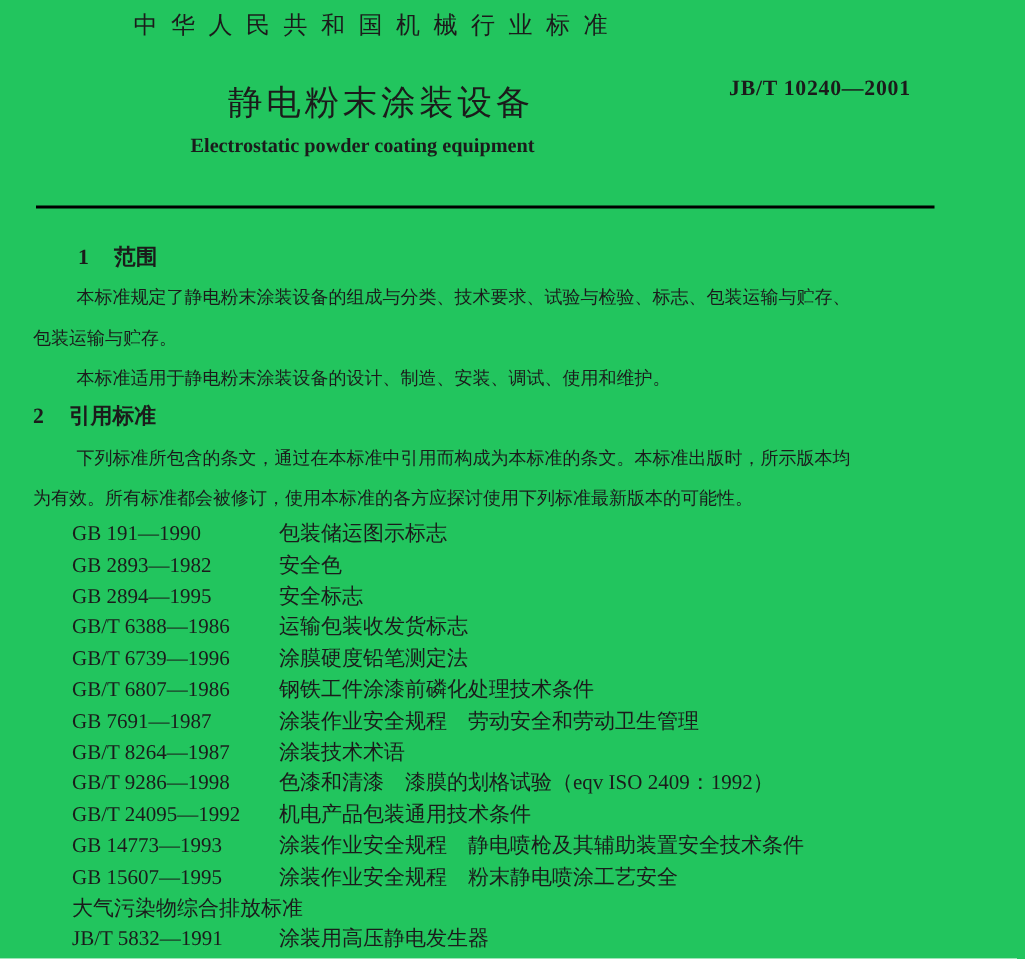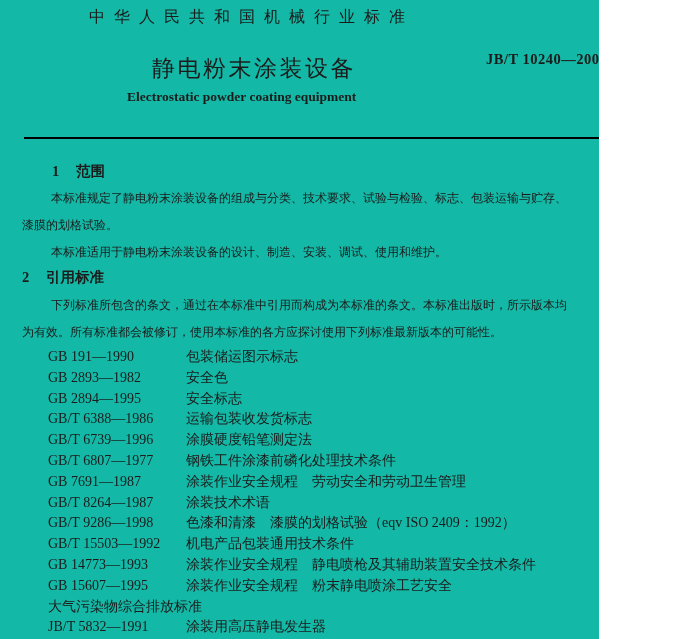--- a/index.html
+++ b/index.html
@@ -1,21 +1,21 @@
 <!DOCTYPE html>
 <html><head>
 <meta charset="utf-8">
 <style>
   * { margin: 0; padding: 0; box-sizing: border-box; }
   html, body { background: #ffffff; }
   .page {
     position: relative;
-    width: 599px;
+    width: 683px;
     height: 639px;
-    background: #14b8a6;
+    background: #22c55e;
     color: #1b1b1b;
     font-family: "Liberation Serif", "DejaVu Serif", serif;
     overflow: hidden;
   }
   .h-class {
     position: absolute;
     left: 89px; top: 7px;
     font-size: 16px;
     letter-spacing: 9px;
     white-space: nowrap;
@@ -94,21 +94,21 @@
   <div class="h-std-no">JB/T 10240—2001</div>
   <div class="h-title-en">Electrostatic powder coating equipment</div>
   <div class="rule"></div>
 
   <div class="sec-heading sec1">
     <span class="sec-num">1</span><span>范围</span>
   </div>
 
   <div class="body-block body-block1">
     <div class="line indent">本标准规定了静电粉末涂装设备的组成与分类、技术要求、试验与检验、标志、包装运输与贮存、</div>
-    <div class="line">漆膜的划格试验。</div>
+    <div class="line">包装运输与贮存。</div>
     <div class="line indent">本标准适用于静电粉末涂装设备的设计、制造、安装、调试、使用和维护。</div>
   </div>
 
   <div class="sec-heading sec2">
     <span class="sec-num">2</span><span>引用标准</span>
   </div>
 
   <div class="body-block body-block2">
     <div class="line indent">下列标准所包含的条文，通过在本标准中引用而构成为本标准的条文。本标准出版时，所示版本均</div>
     <div class="line">为有效。所有标准都会被修订，使用本标准的各方应探讨使用下列标准最新版本的可能性。</div>
@@ -129,37 +129,37 @@
     </div>
     <div class="ref-row">
       <span class="ref-code">GB/T 6388—1986</span>
       <span class="ref-title">运输包装收发货标志</span>
     </div>
     <div class="ref-row">
       <span class="ref-code">GB/T 6739—1996</span>
       <span class="ref-title">涂膜硬度铅笔测定法</span>
     </div>
     <div class="ref-row">
-      <span class="ref-code">GB/T 6807—1977</span>
+      <span class="ref-code">GB/T 6807—1986</span>
       <span class="ref-title">钢铁工件涂漆前磷化处理技术条件</span>
     </div>
     <div class="ref-row">
       <span class="ref-code">GB 7691—1987</span>
       <span class="ref-title">涂装作业安全规程　劳动安全和劳动卫生管理</span>
     </div>
     <div class="ref-row">
       <span class="ref-code">GB/T 8264—1987</span>
       <span class="ref-title">涂装技术术语</span>
     </div>
     <div class="ref-row">
       <span class="ref-code">GB/T 9286—1998</span>
       <span class="ref-title">色漆和清漆　漆膜的划格试验（eqv ISO 2409：1992）</span>
     </div>
     <div class="ref-row">
-      <span class="ref-code">GB/T 15503—1992</span>
+      <span class="ref-code">GB/T 24095—1992</span>
       <span class="ref-title">机电产品包装通用技术条件</span>
     </div>
     <div class="ref-row">
       <span class="ref-code">GB 14773—1993</span>
       <span class="ref-title">涂装作业安全规程　静电喷枪及其辅助装置安全技术条件</span>
     </div>
     <div class="ref-row">
       <span class="ref-code">GB 15607—1995</span>
       <span class="ref-title">涂装作业安全规程　粉末静电喷涂工艺安全</span>
     </div>

